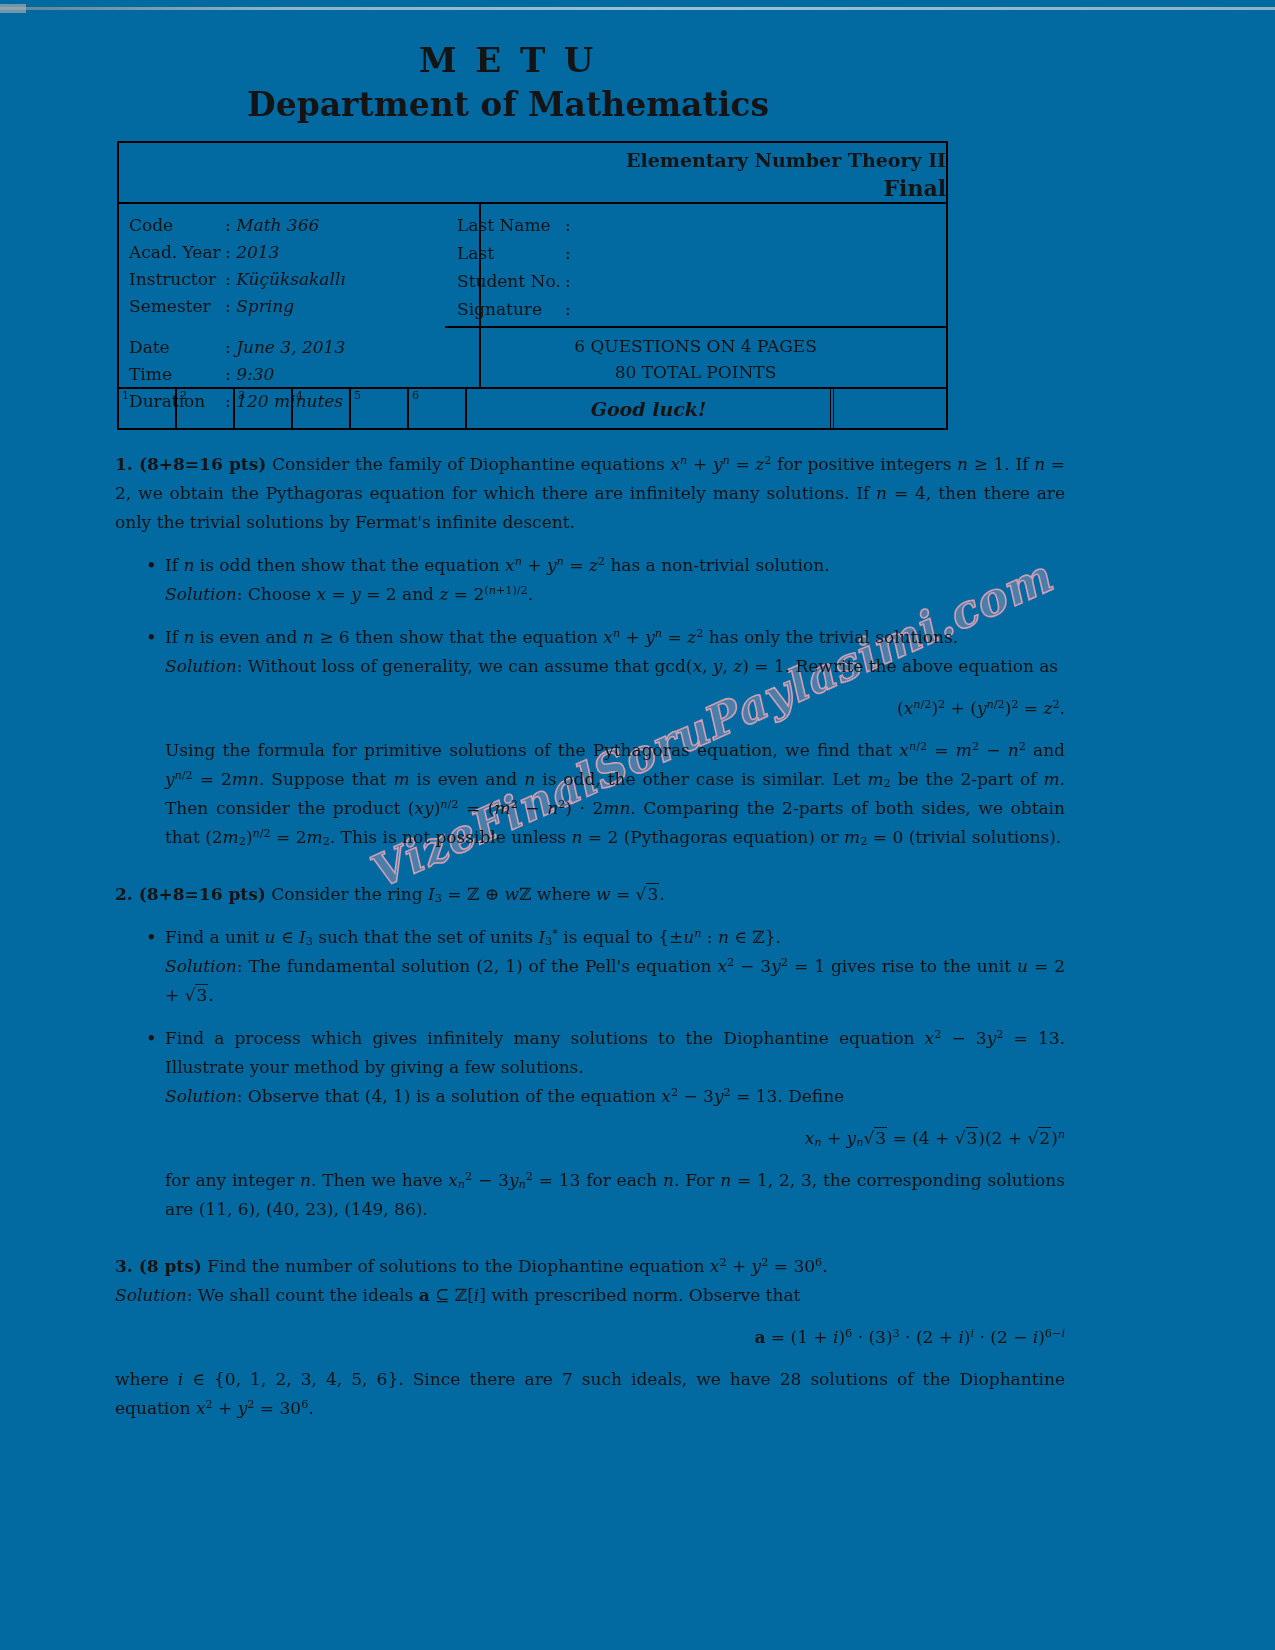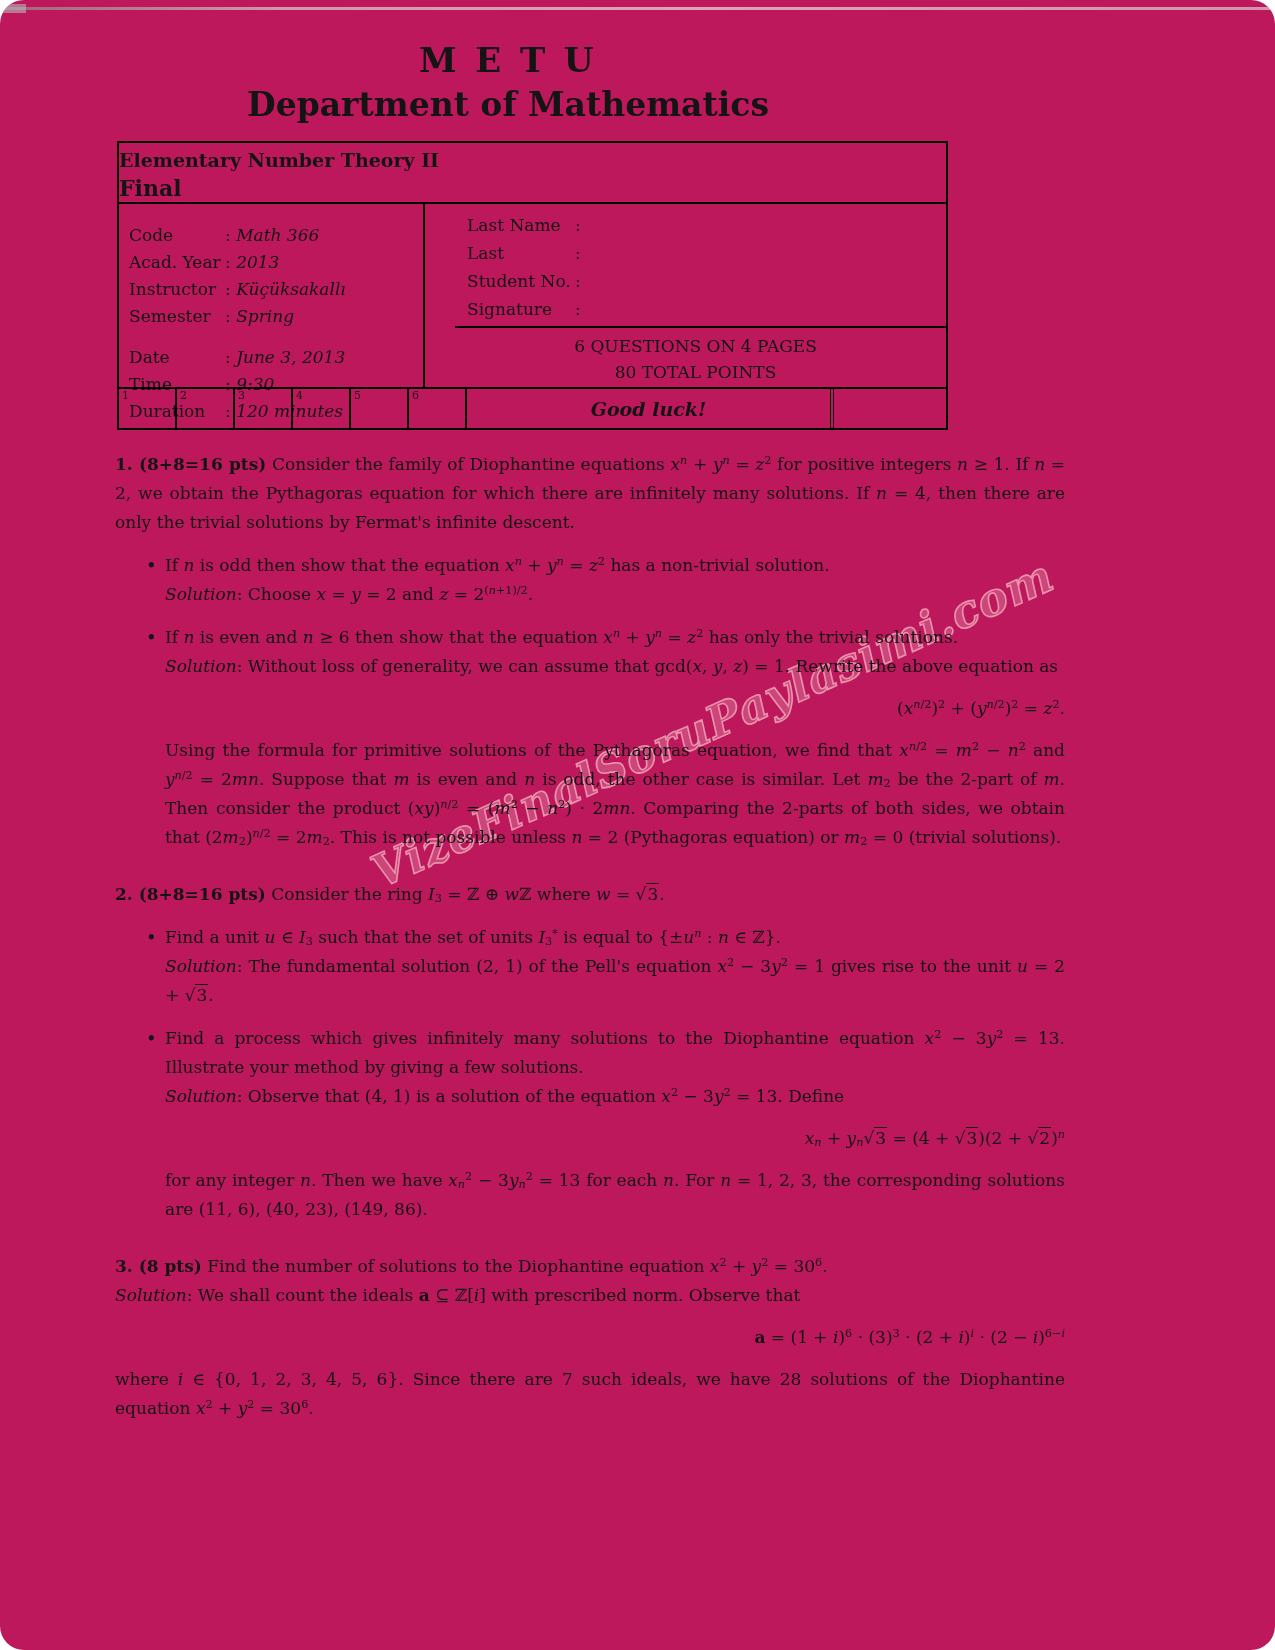--- a/index.html
+++ b/index.html
@@ -1,45 +1,44 @@
 <!DOCTYPE html>
 <html><head>
 <meta charset="utf-8">
 <style>
   html,body { margin:0; padding:0; background:#ffffff; }
   .page {
-    position:relative; width:1275px; height:1650px; background:#be185d;
+    position:relative; width:1275px; height:1650px; background:#0369a1;
     font-family:"DejaVu Serif","Liberation Serif",serif; color:#141414;
     overflow:hidden;
-    border-radius:24px;
   }
   
   .artifact-top { position:absolute; left:0; top:7px; width:100%; height:3px;
     background:linear-gradient(to right,#8f8f8f,#dcdcdc 22%,#efefef 55%,#d9d9d9 100%); opacity:.65; }
   .artifact-corner { position:absolute; left:0; top:4px; width:26px; height:9px; background:#b8b8b8; opacity:.6; }
 
   
   .masthead { position:absolute; left:0; top:40px; width:1016px; text-align:center; }
   .metu { font-size:34px; font-weight:bold; letter-spacing:0.10em; line-height:40px; }
   .dept { font-size:33px; font-weight:bold; line-height:40px; margin-top:5px; }
 
   
   .exam-table { position:absolute; left:117px; top:141px; width:831px; height:289px;
     border:2px solid #000; box-sizing:border-box; font-size:17px; }
   .t-header { position:absolute; left:0; right:0; top:0; height:61px; border-bottom:2px solid #000;
-    box-sizing:border-box; text-align:left; }
+    box-sizing:border-box; text-align:right; }
   .t-course { font-size:19px; font-weight:bold; margin-top:6px; }
   .t-final { font-size:22px; font-weight:bold; margin-top:4px; }
-  .t-left { position:absolute; left:0; top:61px; width:306px; height:183px; border-right:2px solid #000;
-    box-sizing:border-box; padding:18px 0 0 10px; }
+  .t-left { position:absolute; left:0; top:61px; width:362px; height:183px; border-right:2px solid #000;
+    box-sizing:border-box; padding:8px 0 0 10px; }
   .info-row { height:27px; line-height:27px; white-space:nowrap; }
   .info-label { display:inline-block; width:96px; }
   .info-value { font-style:italic; }
   .vgap { height:14px; }
-  .t-right-top { position:absolute; left:336px; top:61px; right:0; height:124px; border-bottom:2px solid #000;
+  .t-right-top { position:absolute; left:326px; top:61px; right:0; height:124px; border-bottom:2px solid #000;
     box-sizing:border-box; padding:7px 0 14px 12px; }
   .sf-row { height:28px; line-height:28px; }
   .sf-label { display:inline-block; width:108px; }
   .t-right-bottom { position:absolute; left:326px; top:185px; right:0; height:62px; box-sizing:border-box;
     text-align:center; padding-top:5px; }
   .summary-line { line-height:26px; }
   .t-grades { position:absolute; left:0; right:0; top:244px; height:41px; border-top:2px solid #000;
     box-sizing:border-box; display:flex; }
   .gcell { width:58px; border-right:2px solid #000; box-sizing:border-box; font-size:11px;
     padding:1px 0 0 3px; line-height:12px; }

